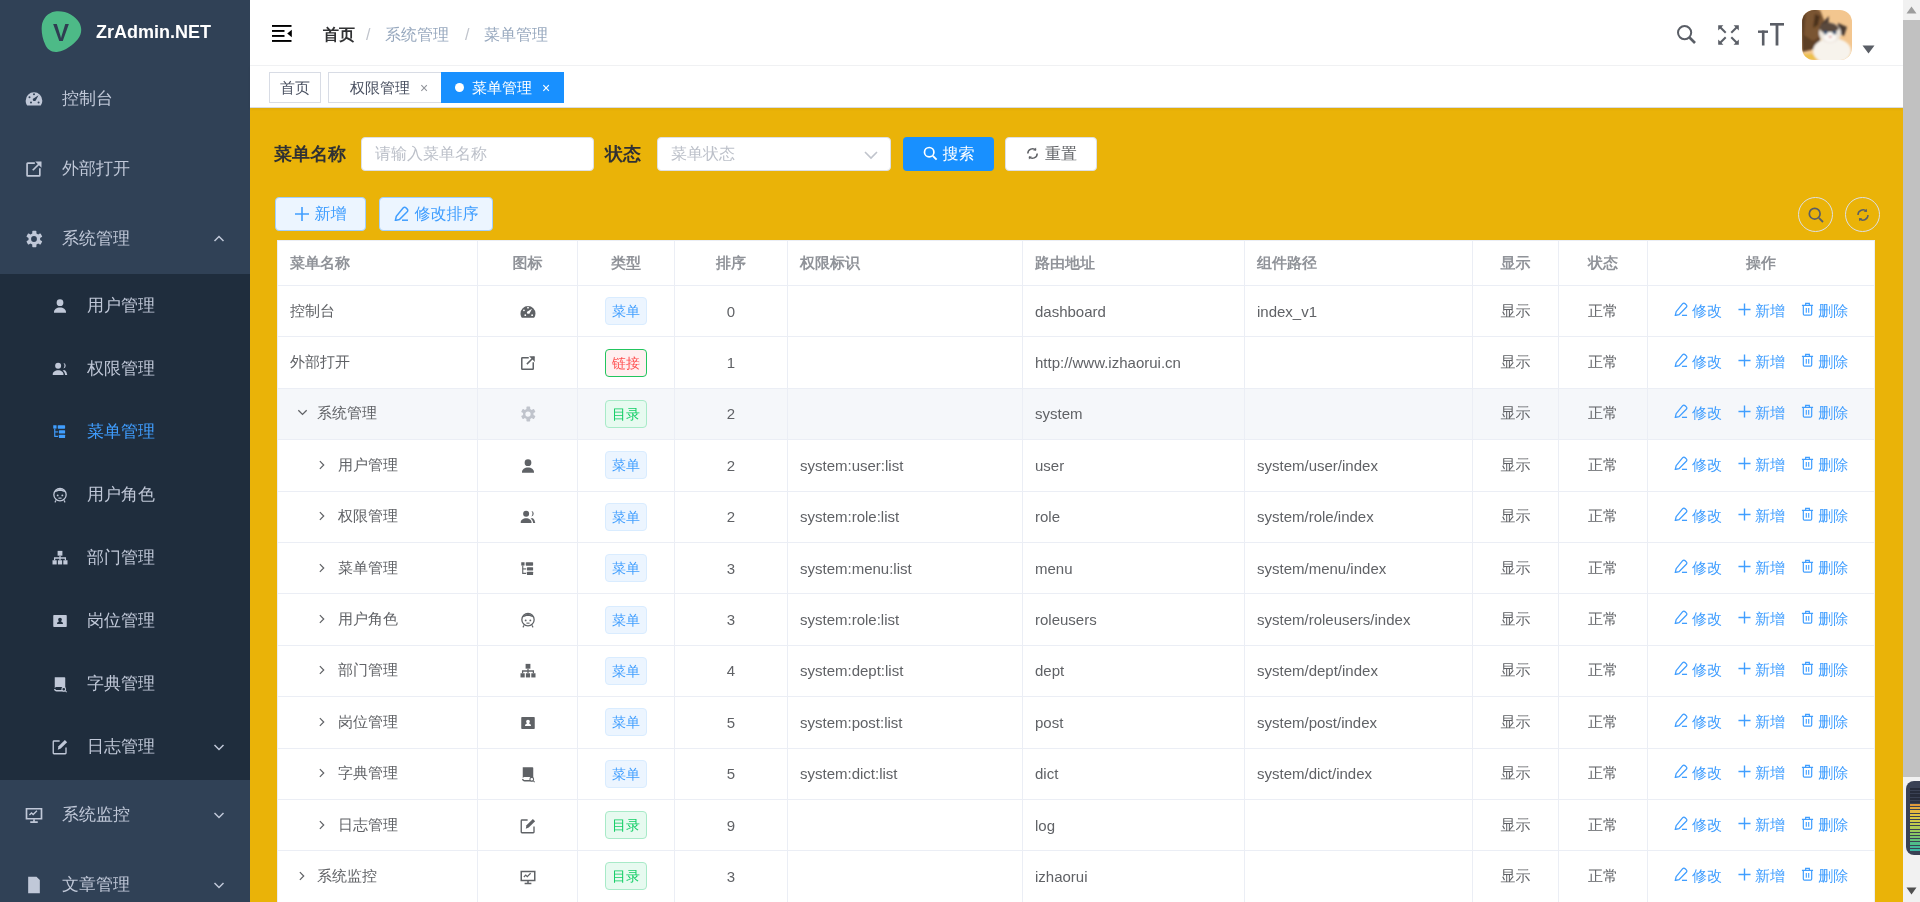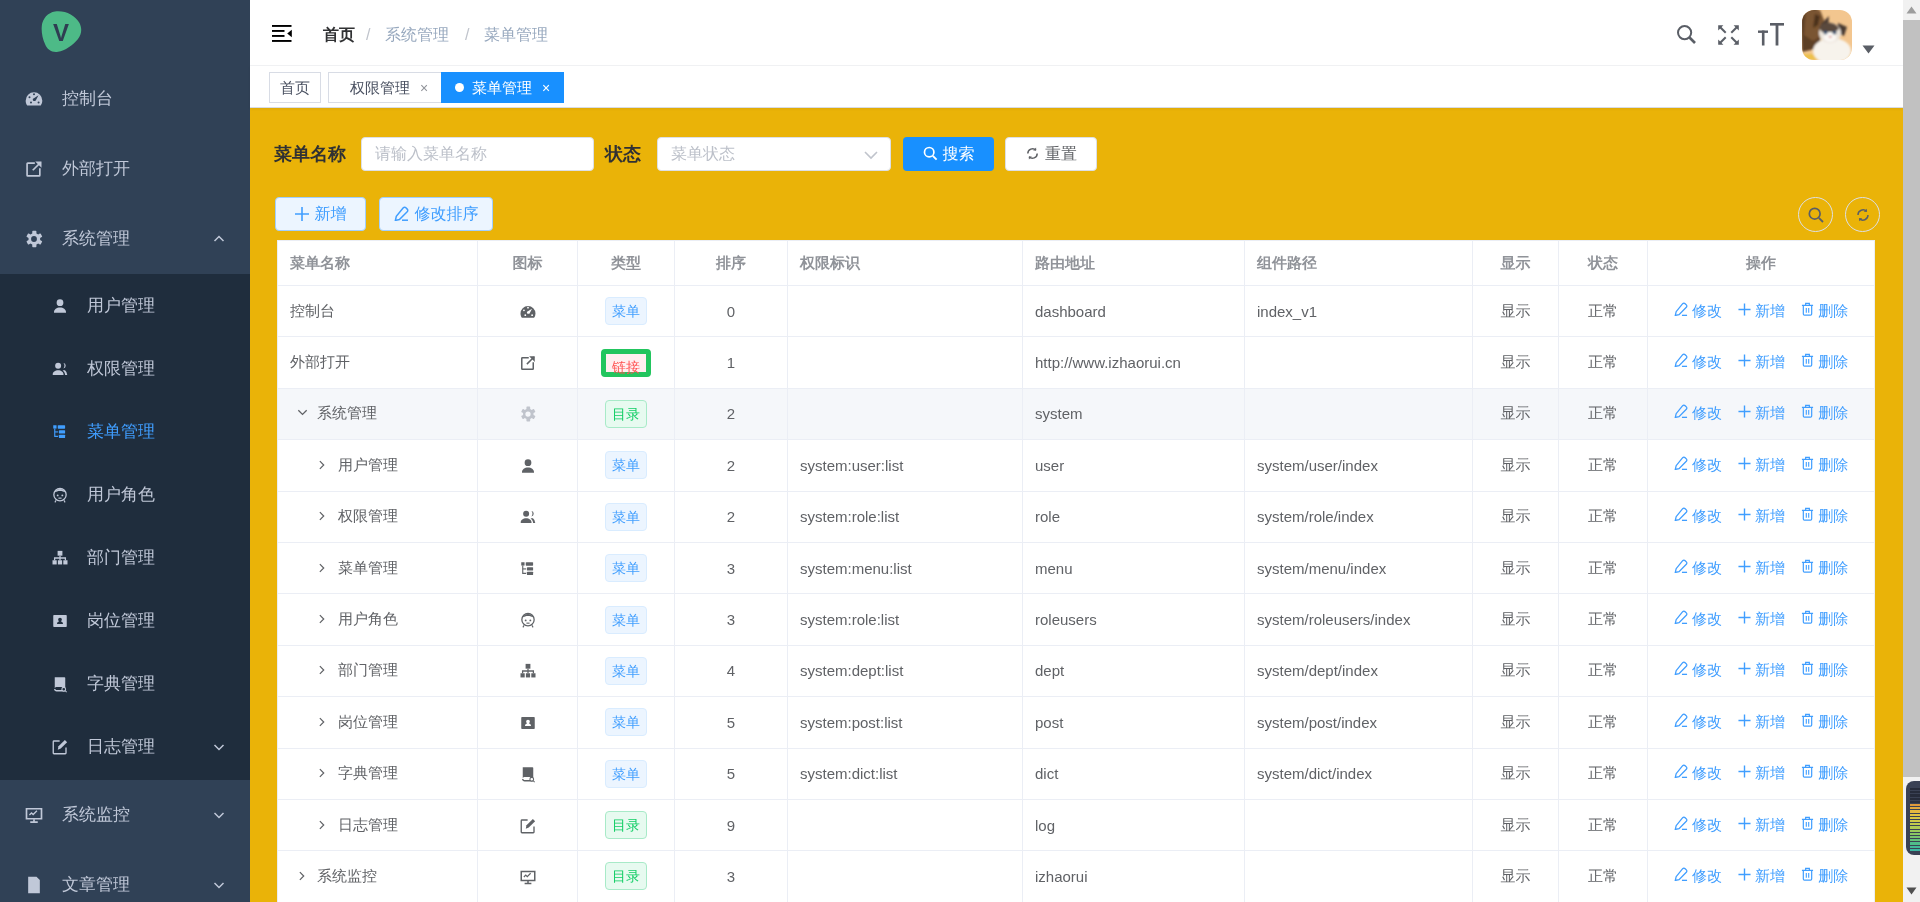--- a/index.html
+++ b/index.html
@@ -36,37 +36,38 @@
 #tbl th { height:45px; font-weight:bold; color:#909399; border:1px solid #ebeef5; background:#fff; padding:0 12px; }
 #tbl td { height:51.4px; border:1px solid #ebeef5; padding:0 12px; background:#fff; }
 #tbl .c { text-align:center; }
 #tbl .l { text-align:left; }
 #tbl tr.hl td { background:#f5f7fa; }
 .tag { display:inline-block; height:28px; line-height:26px; padding:0 6px; border-radius:4px; font-size:14px; }
 .tic { color:#5f6266; vertical-align:middle; }
 .tic-gear { color:#c0c4cc; }
 .chev { vertical-align:-1px; }
 .tag.blue { background:#ecf5ff; border:1px solid #d9ecff; color:#409eff; }
-.tag.red { background:#ffeff0; border:5px solid #22c55e; color:#ff5252; }
+.tag.red { background:#ffeff0; border:1px solid #22c55e; color:#ff5252; }
 .tag.green { background:#e7faf0; border:1px solid #a8eac8; color:#13ce66; }
 .ops { color:#409eff; white-space:nowrap; }
 .ops .op { display:inline-block; margin:0 8px; }
 
 #sb { position:absolute; left:1903px; top:0; width:17px; height:902px; background:#f1f1f1; }
 #sb .thumb { position:absolute; left:0; top:20px; width:17px; height:757px; background:#c1c1c1; }
 #widget { position:absolute; left:1906px; top:781px; width:14px; height:74px; background:#3a4154; border-radius:8px 0 0 8px; }
 </style>
 </head>
 <body>
 <div id="sidebar">
   <div id="logo">
     <svg class="blob" width="41" height="41" viewBox="0 0 41 41">
         <path d="M14 0.5 C24 -0.8 34 4 38.5 12 C41 17 41 23 37 28 C32 34.5 24 39.5 17 40.8 C11 41.8 6 38.5 4 33 C1.5 27.5 0.2 21 0.8 15 C1.5 7.5 7 1.5 14 0.5 Z" fill="#4dba87"></path>
         <text x="20" y="30" text-anchor="middle" font-size="24" font-weight="bold" fill="#2f3d52">V</text>
       </svg>
+    <div class="title">ZrAdmin.NET</div>
   </div>
   <div class="mi" style="top:64px">
     <svg class="ic" viewBox="0 0 24 24">
         <path fill="#c0c8d8" d="M12 4a10 10 0 0 0-10 10c0 2.2.7 4.2 1.9 5.8h16.2A9.9 9.9 0 0 0 22 14 10 10 0 0 0 12 4zm0 3.4a1.2 1.2 0 1 1 0-2.4 1.2 1.2 0 0 1 0 2.4zM5.4 9.8a1.2 1.2 0 1 1 2.4 0 1.2 1.2 0 0 1-2.4 0zm3 7.6a1.2 1.2 0 1 1 0-2.4 1.2 1.2 0 0 1 0 2.4zm3.9-3.1a1.6 1.6 0 0 1-.4-3.2l5.5-3.6-3 5.8a1.6 1.6 0 0 1-2.1 1zm5.2 3.1a1.2 1.2 0 1 1 0-2.4 1.2 1.2 0 0 1 0 2.4z"></path>
       </svg>
     <span class="tx">控制台</span>
   </div>
   <div class="mi" style="top:134px">
     <svg class="ic" viewBox="0 0 24 24">
         <path fill="none" stroke="#c0c8d8" stroke-width="2" d="M13 5H4.5a.8.8 0 0 0-.8.8v13.7c0 .4.4.8.8.8h13.7c.4 0 .8-.4.8-.8V11"></path>

